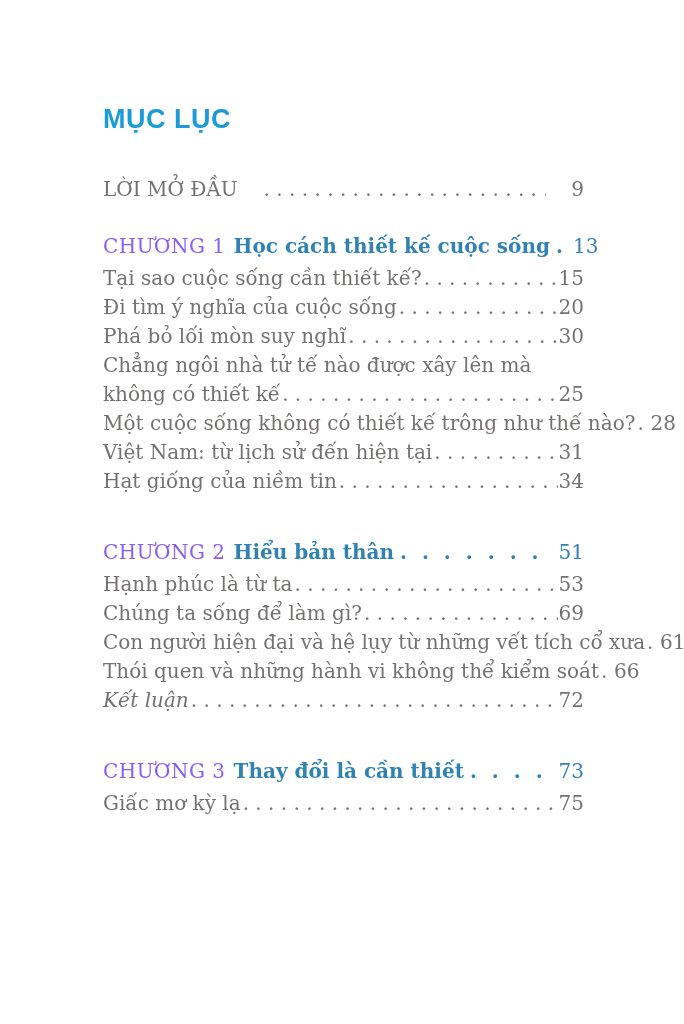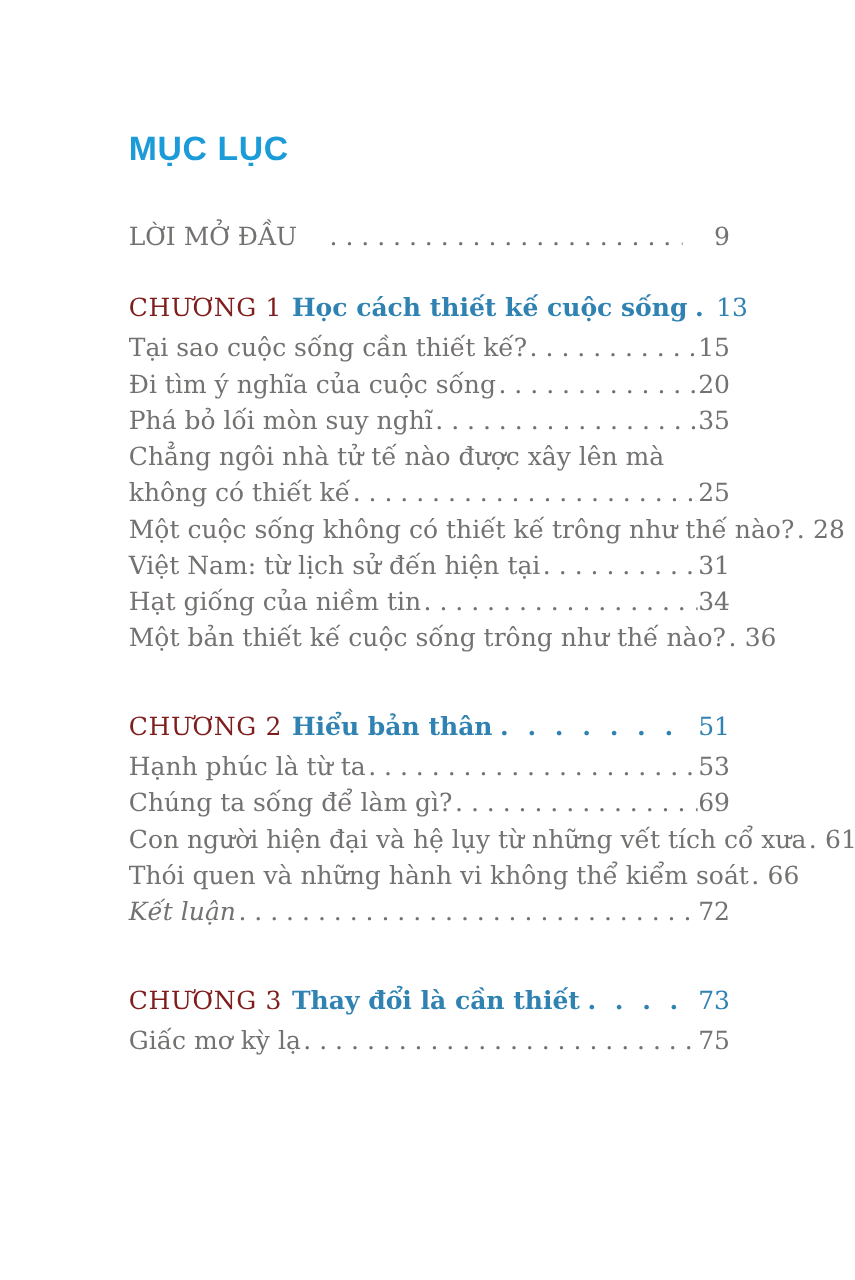--- a/index.html
+++ b/index.html
@@ -45,21 +45,21 @@
   }
   .dots::after {
     content: ". . . . . . . . . . . . . . . . . . . . . . . . . . . . . . . . . . . . . . . . . . . . . . . . . . . . . . . . . . . . . . . . . . . . . . . .";
     letter-spacing: 0px;
   }
   .frontmatter { margin-bottom: 24px; gap: 24px; }
   #chapters { margin-top: 28px; }
   .chapter + .chapter { margin-top: 42px; }
   .chapter-heading { margin-bottom: 3px; }
   .ch-prefix {
-    color: #7f1d1d;
+    color: #8b5cf6;
     letter-spacing: 0.5px;
     margin-right: 8px;
   }
   .ch-title {
     font-weight: 700;
     color: #2f82b1;
   }
   .chapter-heading .dots { margin-left: 6px; }
   .chapter-heading .dots::after {
     color: #2f82b1;
@@ -111,21 +111,21 @@
       <span class="dots"></span>
       <span class="page-num">20</span>
     </div>
   </div>
 
   <div class="entry">
 
     <div class="row">
       <span class="label">Phá bỏ lối mòn suy nghĩ</span>
       <span class="dots"></span>
-      <span class="page-num">35</span>
+      <span class="page-num">30</span>
     </div>
   </div>
 
   <div class="entry">
     <div class="pre-line">Chẳng ngôi nhà tử tế nào được xây lên mà</div>
     <div class="row">
       <span class="label">không có thiết kế</span>
       <span class="dots"></span>
       <span class="page-num">25</span>
     </div>
@@ -151,28 +151,20 @@
 
   <div class="entry">
 
     <div class="row">
       <span class="label">Hạt giống của niềm tin</span>
       <span class="dots"></span>
       <span class="page-num">34</span>
     </div>
   </div>
 
-  <div class="entry">
-
-    <div class="row">
-      <span class="label">Một bản thiết kế cuộc sống trông như thế nào?</span>
-      <span class="dots"></span>
-      <span class="page-num">36</span>
-    </div>
-  </div>
 </div>
   </section>
 
   <section class="chapter">
     <div class="row chapter-heading">
       <span class="ch-prefix">CHƯƠNG 2</span>
       <span class="ch-title">Hiểu bản thân</span>
       <span class="dots"></span>
       <span class="page-num">51</span>
     </div>

